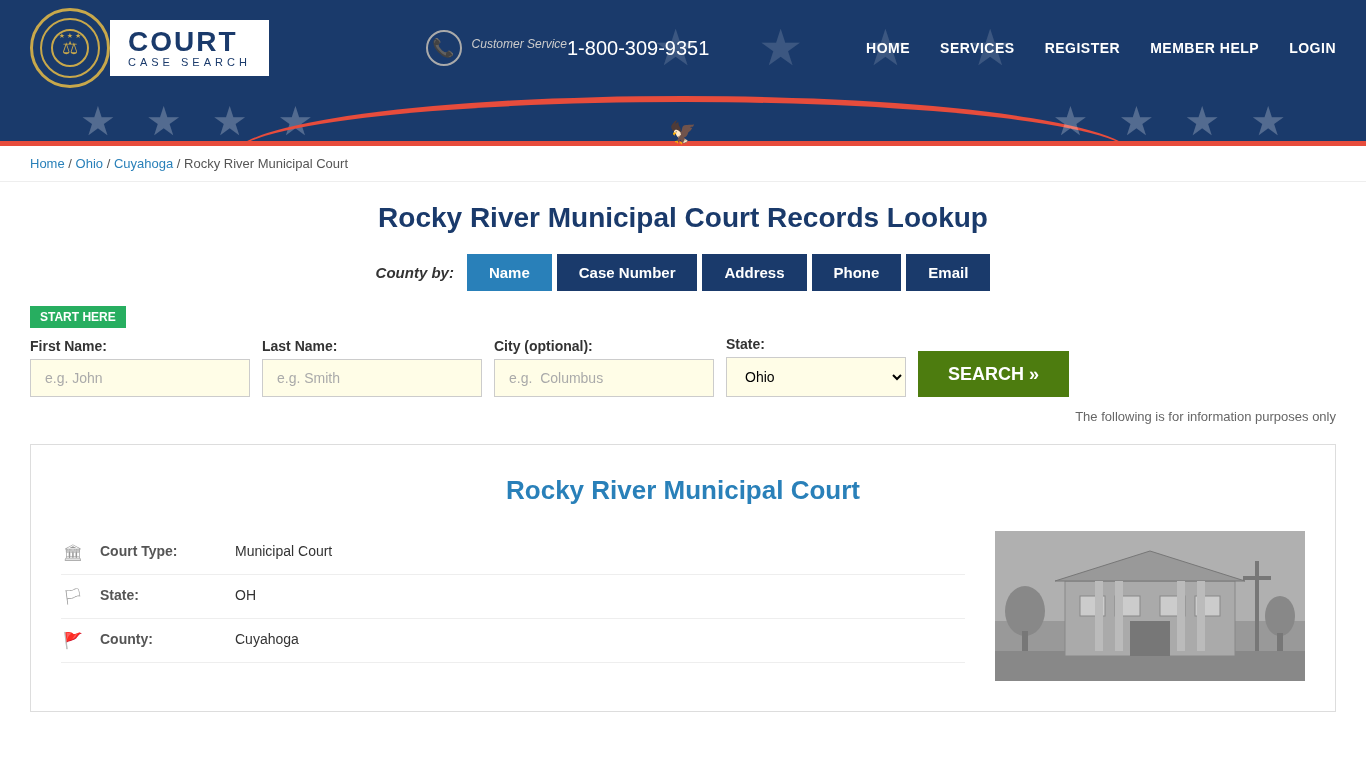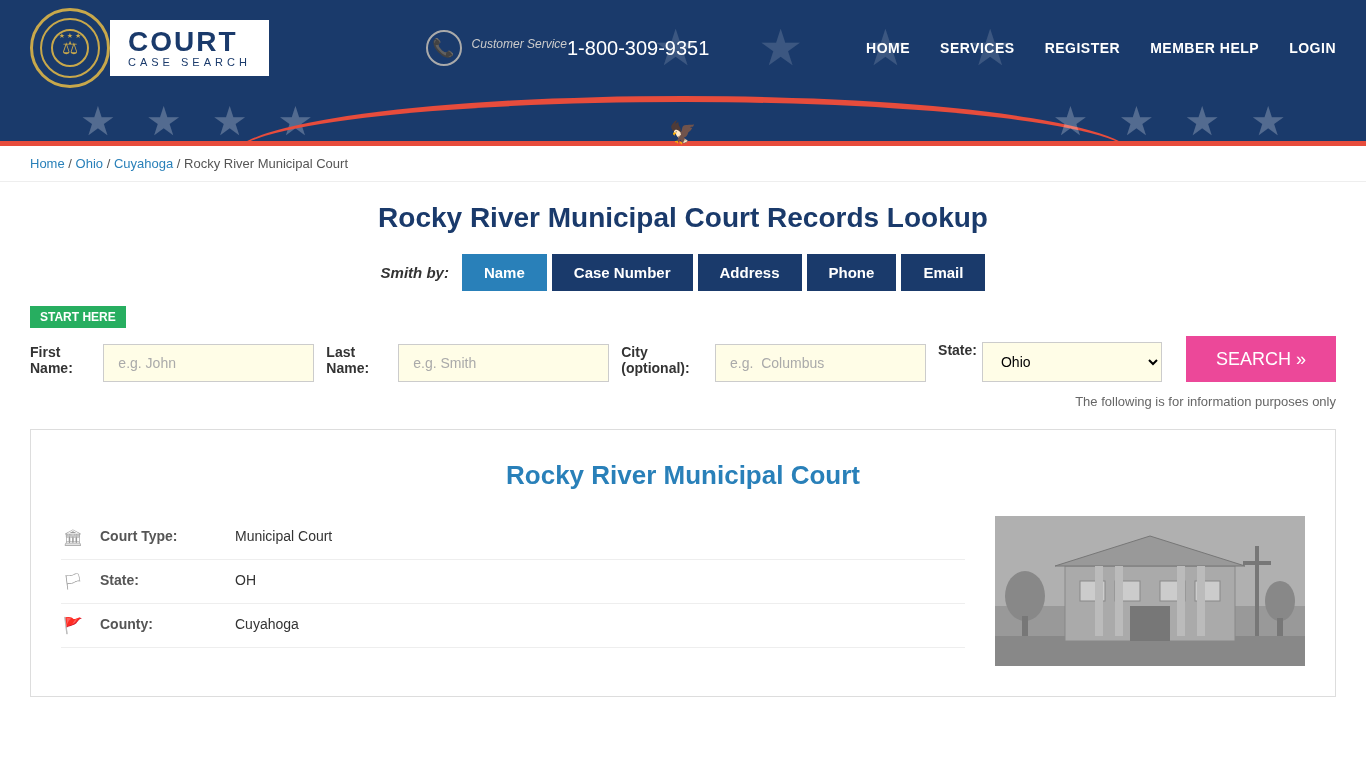--- a/index.html
+++ b/index.html
@@ -171,21 +171,21 @@
       margin-bottom: 8px;
     }
     .search-form-row {
       display: flex;
       align-items: flex-end;
       gap: 12px;
       margin-bottom: 12px;
     }
     .form-group {
       display: flex;
-      flex-direction: row;
+      flex-direction: column;
       gap: 5px;
     }
     .form-group label {
       font-size: 14px;
       font-weight: bold;
       color: #333;
     }
     .form-group input,
     .form-group select {
       padding: 10px 14px;
@@ -193,30 +193,29 @@
       border: 1px solid #ccc;
       background: #fffde7;
       outline: none;
     }
     .form-group input::placeholder { color: #aaa; }
     .fn-input { width: 220px; }
     .ln-input { width: 220px; }
     .city-input { width: 220px; }
     .state-select { width: 180px; }
     .search-btn {
-      background: #ec4899;
+      background: #4d7c0f;
       color: white;
       border: none;
       padding: 10px 30px;
       font-size: 18px;
-      font-weight: normal;
+      font-weight: bold;
       cursor: pointer;
       white-space: nowrap;
       height: 46px;
-      margin-left: 12px;
     }
     .info-note {
       text-align: right;
       color: #666;
       font-size: 13px;
       margin-bottom: 20px;
     }
 
     
     .court-info-section {
@@ -386,21 +385,21 @@
   <span>Rocky River Municipal Court</span>
 </div>
 
 <div class="main-content">
 
   
   <h1 class="page-title">Rocky River Municipal Court Records Lookup</h1>
 
   
   <div class="search-by-row">
-    <span class="search-by-label">Smith by:</span>
+    <span class="search-by-label">County by:</span>
     <button class="tab-btn active">Name</button>
     <button class="tab-btn">Case Number</button>
     <button class="tab-btn">Address</button>
     <button class="tab-btn">Phone</button>
     <button class="tab-btn">Email</button>
   </div>
 
   
   <div class="start-here-badge">START HERE</div>
 

